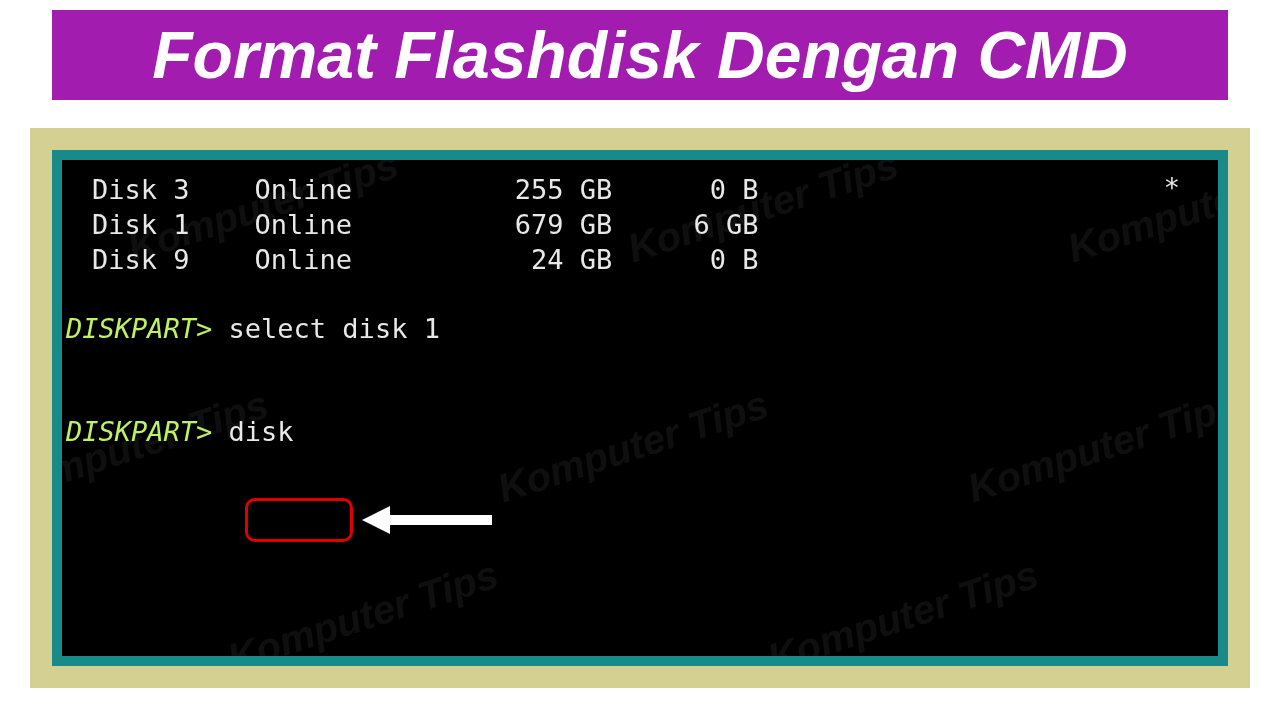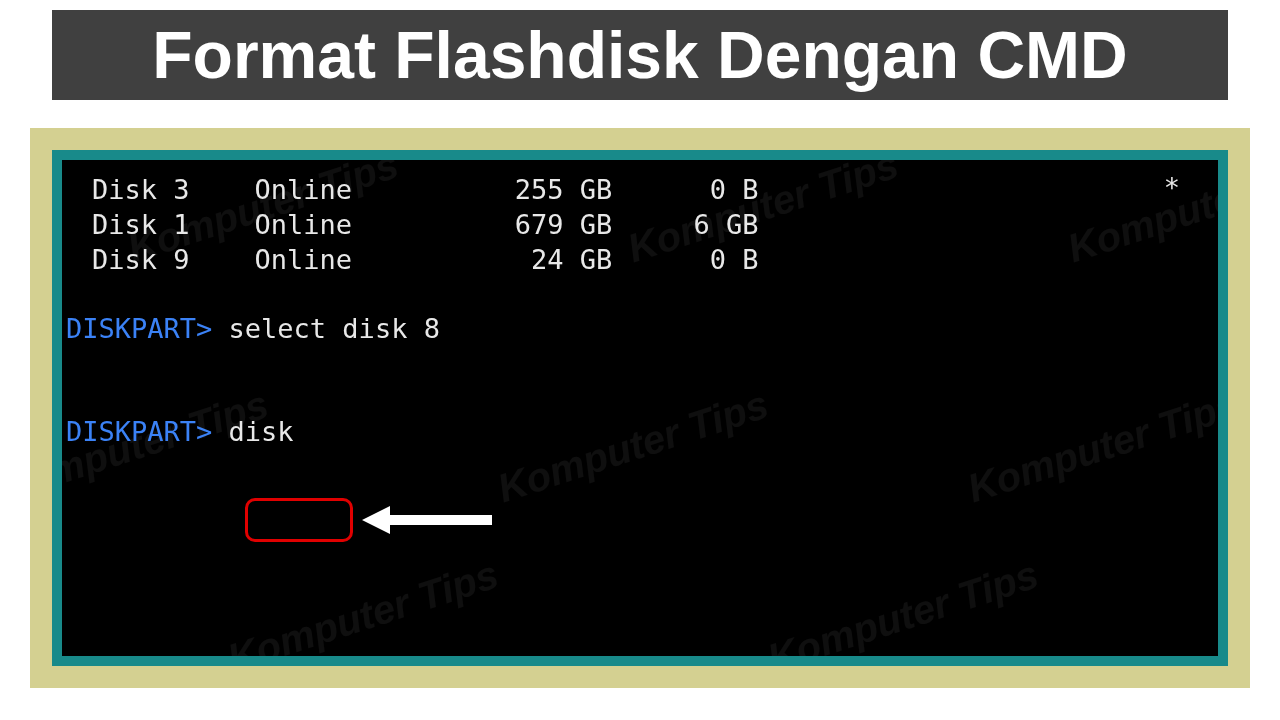--- a/index.html
+++ b/index.html
@@ -10,24 +10,25 @@
     font-family: "Segoe UI", Arial, sans-serif;
     overflow: hidden;
     position: relative;
   }
   .title-bar {
     position: absolute;
     top: 10px;
     left: 52px;
     width: 1176px;
     height: 90px;
-    background: #404040;
+    background: #a21caf;
     display: flex;
     align-items: center;
     justify-content: center;
+    font-style: italic;
   }
   .title-text {
     color: #ffffff;
     font-size: 66px;
     font-weight: 600;
     letter-spacing: 0px;
   }
   .outer-frame {
     position: absolute;
     top: 128px;
@@ -58,21 +59,21 @@
   .disk-table {
     padding-left: 30px;
     white-space: pre;
   }
   .cmd-line {
     padding-left: 4px;
     white-space: pre;
     position: relative;
   }
   .blank-line { height: 34px; }
-  .prompt { color: #3b82f6; }
+  .prompt { color: #bef264; font-style: italic; }
   .asterisk {
     position: absolute;
     right: 38px;
     top: 10px;
     color: #e8e8e8;
   }
   .highlight-box {
     position: absolute;
     border: 3px solid #e00000;
     border-radius: 10px;
@@ -124,21 +125,21 @@
       <div class="watermark" style="left:700px; top:430px;">Komputer Tips</div>
 
       <div class="asterisk">*</div>
 
       <div class="disk-table"><span><span>Disk 3</span>    <span>Online</span>          <span>255 GB</span>      <span>0 B</span></span>
 <span><span>Disk 1</span>    <span>Online</span>          <span>679 GB</span>     <span>6 GB</span></span>
 <span><span>Disk 9</span>    <span>Online</span>           <span>24 GB</span>      <span>0 B</span></span></div>
 
       <div class="blank-line"></div>
 
-      <div class="cmd-line"><span class="prompt">DISKPART&gt;</span> <span>select disk 8</span></div>
+      <div class="cmd-line"><span class="prompt">DISKPART&gt;</span> <span>select disk 1</span></div>
 
       <div class="blank-line"></div>
 
 
       <div class="blank-line"></div>
 
       <div class="cmd-line"><span class="prompt">DISKPART&gt;</span> <span>disk</span></div>
 
       <div class="blank-line"></div>
 

